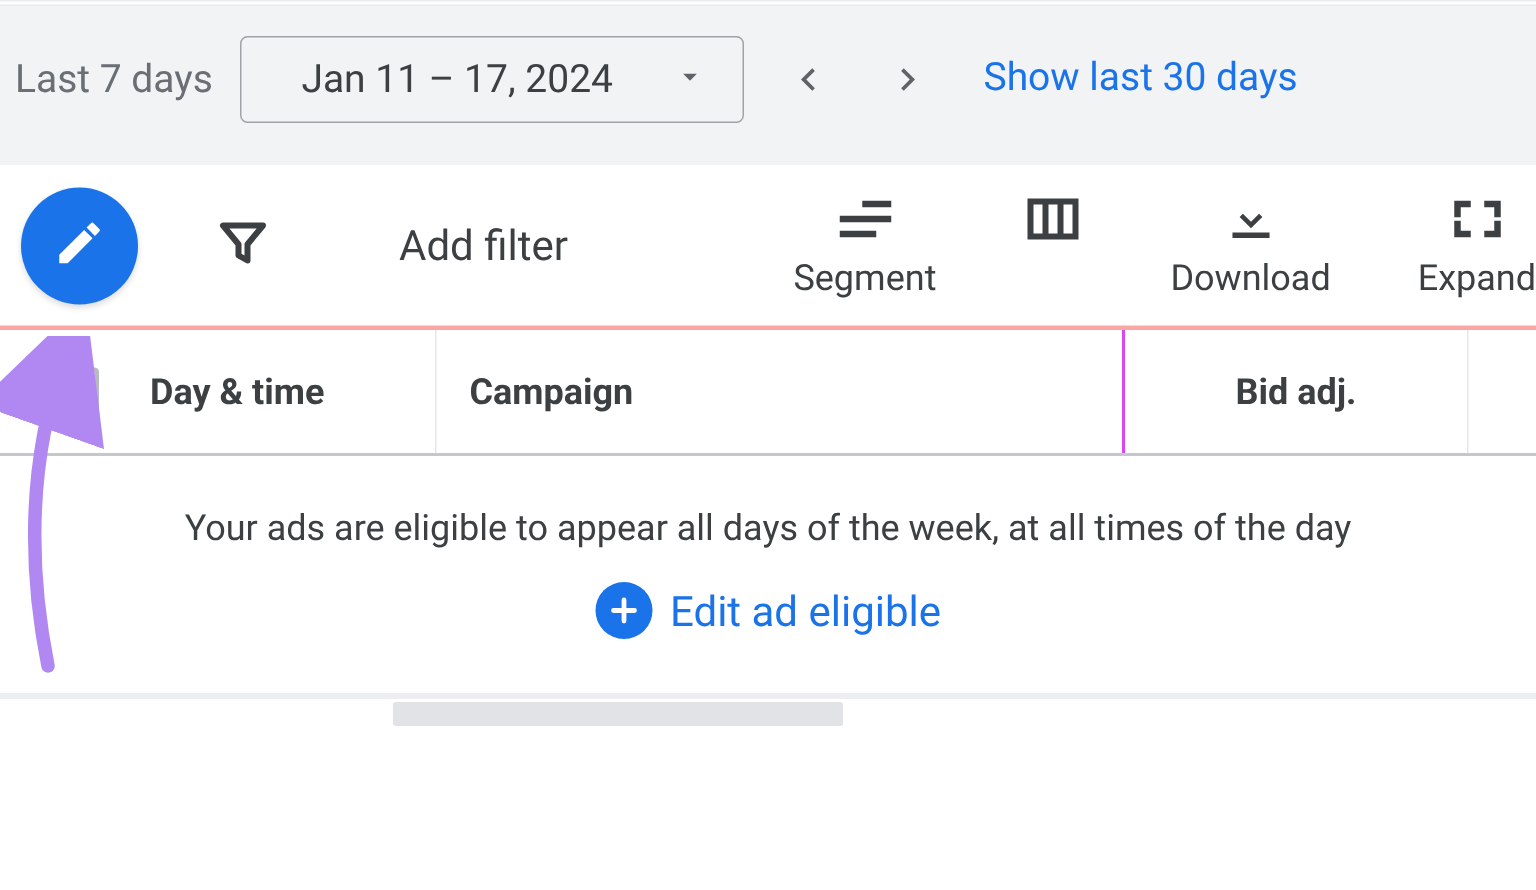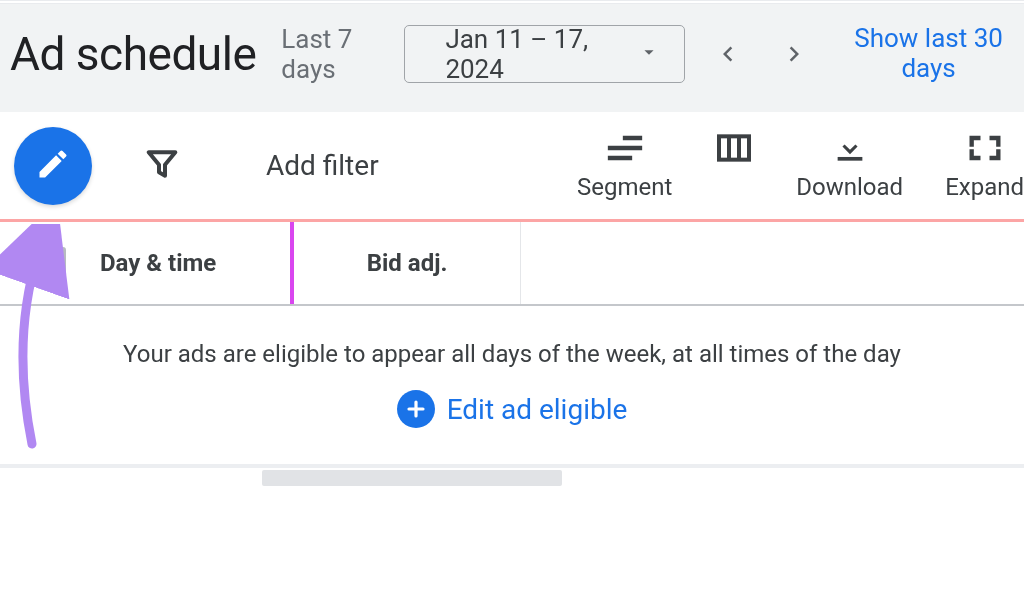--- a/index.html
+++ b/index.html
@@ -114,20 +114,21 @@
     gap: 42px;
     padding-right: 0;
   }
   .action {
     display: flex;
     flex-direction: column;
     align-items: center;
     gap: 8px;
     cursor: pointer;
     color: #3c4043;
+    margin-left: 16px;
   }
   .action-label {
     font-size: 24px;
     color: #3c4043;
   }
   .action svg { display: block; }
 
   
   .table-header {
     display: flex;
@@ -159,21 +160,21 @@
     flex: 1;
     padding-left: 22px;
     border-left: 1px solid #e4e6e9;
     height: 100%;
     display: flex;
     align-items: center;
   }
   .th-bid {
     width: 230px;
     text-align: center;
-    border-left: 4px solid #d946ef;
+    border-left: 2px solid #d946ef;
     height: 100%;
     display: flex;
     align-items: center;
     justify-content: center;
   }
   .th-last {
     width: 46px;
     border-left: 1px solid #e4e6e9;
     height: 100%;
   }
@@ -234,21 +235,20 @@
     top: 224px;
     pointer-events: none;
   }
 </style>
 </head>
 <body>
 
 <div class="topbar"></div>
 
 <div class="header">
-  <h1 class="page-title">Ad schedule</h1>
   <span class="range-label">Last 7 days</span>
 
   <div class="date-picker">
     <span class="date-text">Jan 11 – 17, 2024</span>
     <span>
       <svg width="22" height="22" viewBox="0 0 24 24">
           <path fill="#5f6368" d="M7 10l5 5 5-5z"></path>
         </svg>
     </span>
   </div>
@@ -321,20 +321,23 @@
       <span class="action-label">Expand</span>
     </div>
   </div>
 </div>
 
 <div class="table-header">
   <div class="th-checkbox">
     <div class="checkbox"></div>
   </div>
   <div class="th th-day">Day &amp; time</div>
+  <div class="th th-campaign">
+    <span>Campaign</span>
+  </div>
   <div class="th th-bid">
     <span>Bid adj.</span>
   </div>
   <div class="th-last"></div>
 </div>
 
 <div class="empty-row">
   <div class="empty-text">Your ads are eligible to appear all days of the week, at all times of the day</div>
   <div class="edit-row">
     <span class="plus-badge">

